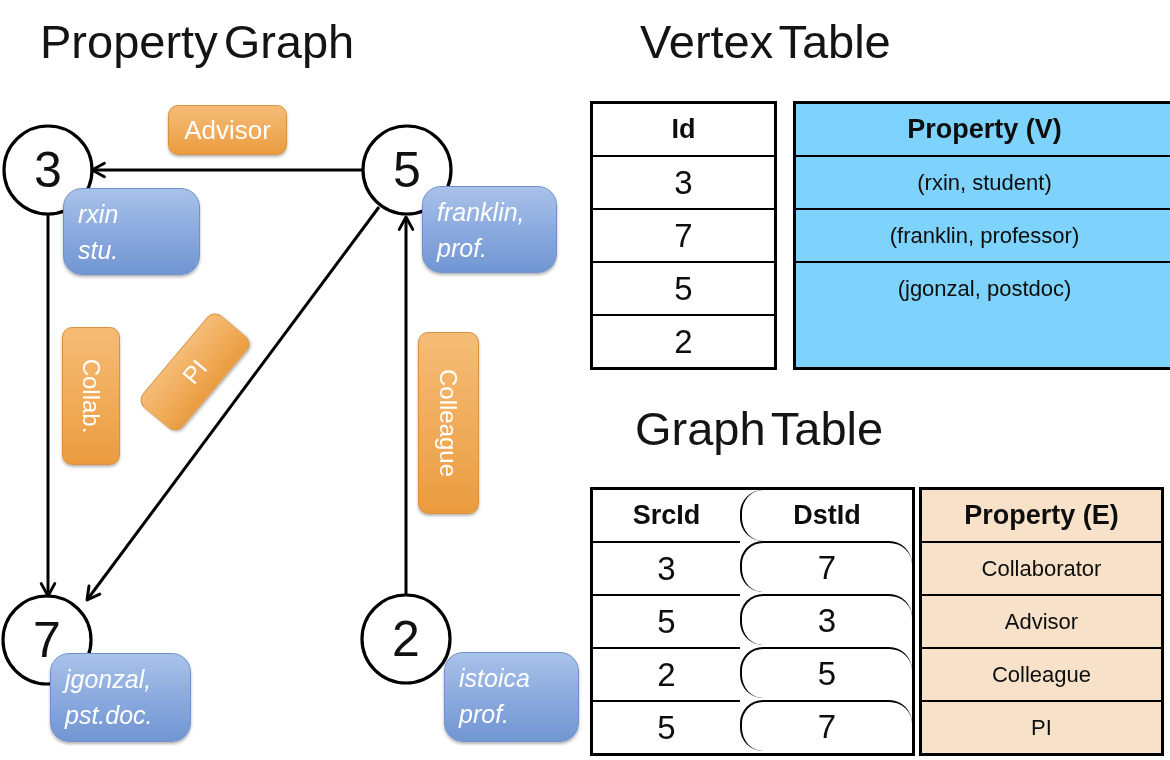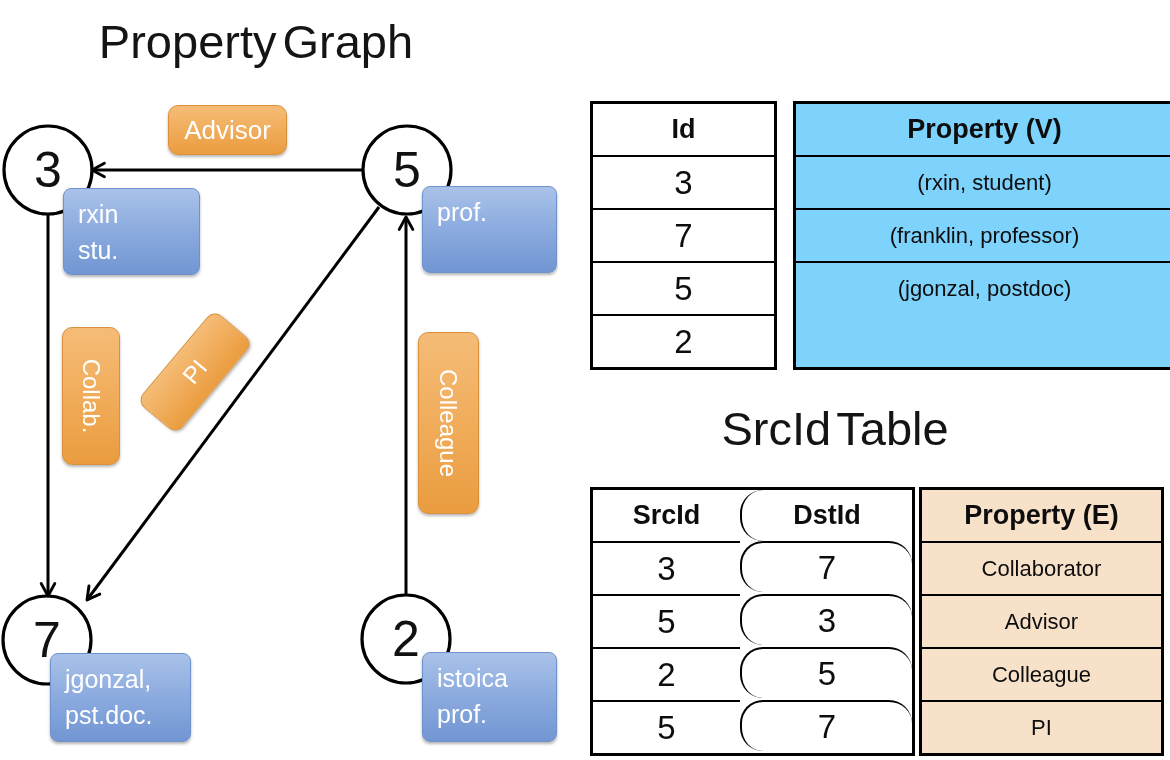--- a/index.html
+++ b/index.html
@@ -3,43 +3,43 @@
 <meta charset="utf-8">
 <style>
   html,body{margin:0;padding:0;background:#ffffff;}
   #stage{
     position:relative;width:1170px;height:760px;overflow:hidden;background:#ffffff;
     font-family:"Liberation Sans","DejaVu Sans",sans-serif;color:#111;
   }
   .abs{position:absolute;}
   
   .title{
-    font-size:47px;line-height:1.1;text-align:center;color:#141414;
+    font-size:47px;line-height:1.1;color:#141414;
     letter-spacing:0px;word-spacing:-0.15em;font-weight:400;white-space:nowrap;
   }
   
   .node-num{
     font-size:50px;color:#111;text-align:center;width:64px;height:54px;line-height:54px;
   }
   
   .orange-pill{
     background:linear-gradient(to bottom,#f5bc77 0%,#f0ab58 55%,#ea9c3f 100%);
     border:1.5px solid #d9913c;border-radius:10px;
     box-shadow:0 2px 3px rgba(0,0,0,0.28);
     display:flex;align-items:center;justify-content:center;
     color:#ffffff;font-size:25px;
   }
   .vtext{transform:rotate(90deg);white-space:nowrap;}
   
   .blue-box{
     background:linear-gradient(to bottom,#a9c2e9 0%,#8baade 50%,#7196d3 100%);
-    border:1.5px solid #6f92cc;border-radius:8px;
+    border:1.5px solid #6f92cc;border-radius:19px;
     box-shadow:0 2px 3px rgba(0,0,0,0.3);
     color:#ffffff;font-size:25px;line-height:1.42;
-    padding:8px 0 16px 14px;box-sizing:border-box;
+    padding:8px 0 16px 14px;box-sizing:border-box;font-style:italic;
   }
   
   .tbl-wrap{display:flex;}
   .subtbl{border:3px solid #000;box-sizing:border-box;background:#fff;}
   .cell{
     display:flex;align-items:center;justify-content:center;
     height:51px;font-size:22px;color:#0d0d0d;box-sizing:content-box;
   }
   .cell.hdr{font-weight:bold;font-size:27px;}
   .cell.num{font-size:33px;}
@@ -66,21 +66,22 @@
     <circle cx="47" cy="640" r="44" fill="#fff" stroke="#000" stroke-width="3.2"></circle>
     <circle cx="406" cy="639" r="44" fill="#fff" stroke="#000" stroke-width="3.2"></circle>
 
     <line x1="363" y1="170" x2="92" y2="170" stroke="#000" stroke-width="3" marker-end="url(#arrow)"></line>
     <line x1="48" y1="215" x2="48" y2="596" stroke="#000" stroke-width="3" marker-end="url(#arrow)"></line>
     <line x1="406" y1="594" x2="406" y2="217" stroke="#000" stroke-width="3" marker-end="url(#arrow)"></line>
     <line x1="379" y1="207" x2="87" y2="600" stroke="#000" stroke-width="3" marker-end="url(#arrow)"></line>
   </svg>
 
   <div class="abs title" style="left:40px;top:16px;width:432px;">Property Graph</div>
-  <div class="abs title" style="left:635px;top:403px;width:400px;">SrcId Table</div>
+  <div class="abs title" style="left:640px;top:16px;width:400px;">Vertex Table</div>
+  <div class="abs title" style="left:635px;top:403px;width:400px;">Graph Table</div>
 
   <div class="abs node-num" style="left:16px;top:143px;">3</div>
   <div class="abs node-num" style="left:375px;top:143px;">5</div>
   <div class="abs node-num" style="left:15px;top:613px;">7</div>
   <div class="abs node-num" style="left:374px;top:612px;">2</div>
 
   <div class="abs orange-pill" style="left:168px;top:105px;width:117px;height:48px;font-size:26px;">
     <span>Advisor</span>
   </div>
   <div class="abs orange-pill" style="left:62px;top:327px;width:56px;height:136px;font-size:24px;">
@@ -91,27 +92,28 @@
   </div>
   <div class="abs orange-pill" style="left:418px;top:332px;width:59px;height:180px;font-size:24px;">
     <span class="vtext">Colleague</span>
   </div>
 
   <div class="abs blue-box" style="left:63px;top:188px;width:137px;height:87px;">
     <div>rxin</div>
     <div>stu.</div>
   </div>
   <div class="abs blue-box" style="left:422px;top:186px;width:135px;height:87px;">
+    <div>franklin,</div>
     <div>prof.</div>
   </div>
   <div class="abs blue-box" style="left:50px;top:653px;width:141px;height:89px;">
     <div>jgonzal,</div>
     <div>pst.doc.</div>
   </div>
-  <div class="abs blue-box" style="left:422px;top:652px;width:135px;height:90px;">
+  <div class="abs blue-box" style="left:444px;top:652px;width:135px;height:90px;">
     <div>istoica</div>
     <div>prof.</div>
   </div>
 
   <div class="abs tbl-wrap" style="left:590px;top:101px;gap:16px;">
     <div class="subtbl" style="width:187px;">
       <div class="cell hdr">Id</div>
       <div class="cell num rule">3</div>
       <div class="cell num rule">7</div>
       <div class="cell num rule">5</div>

